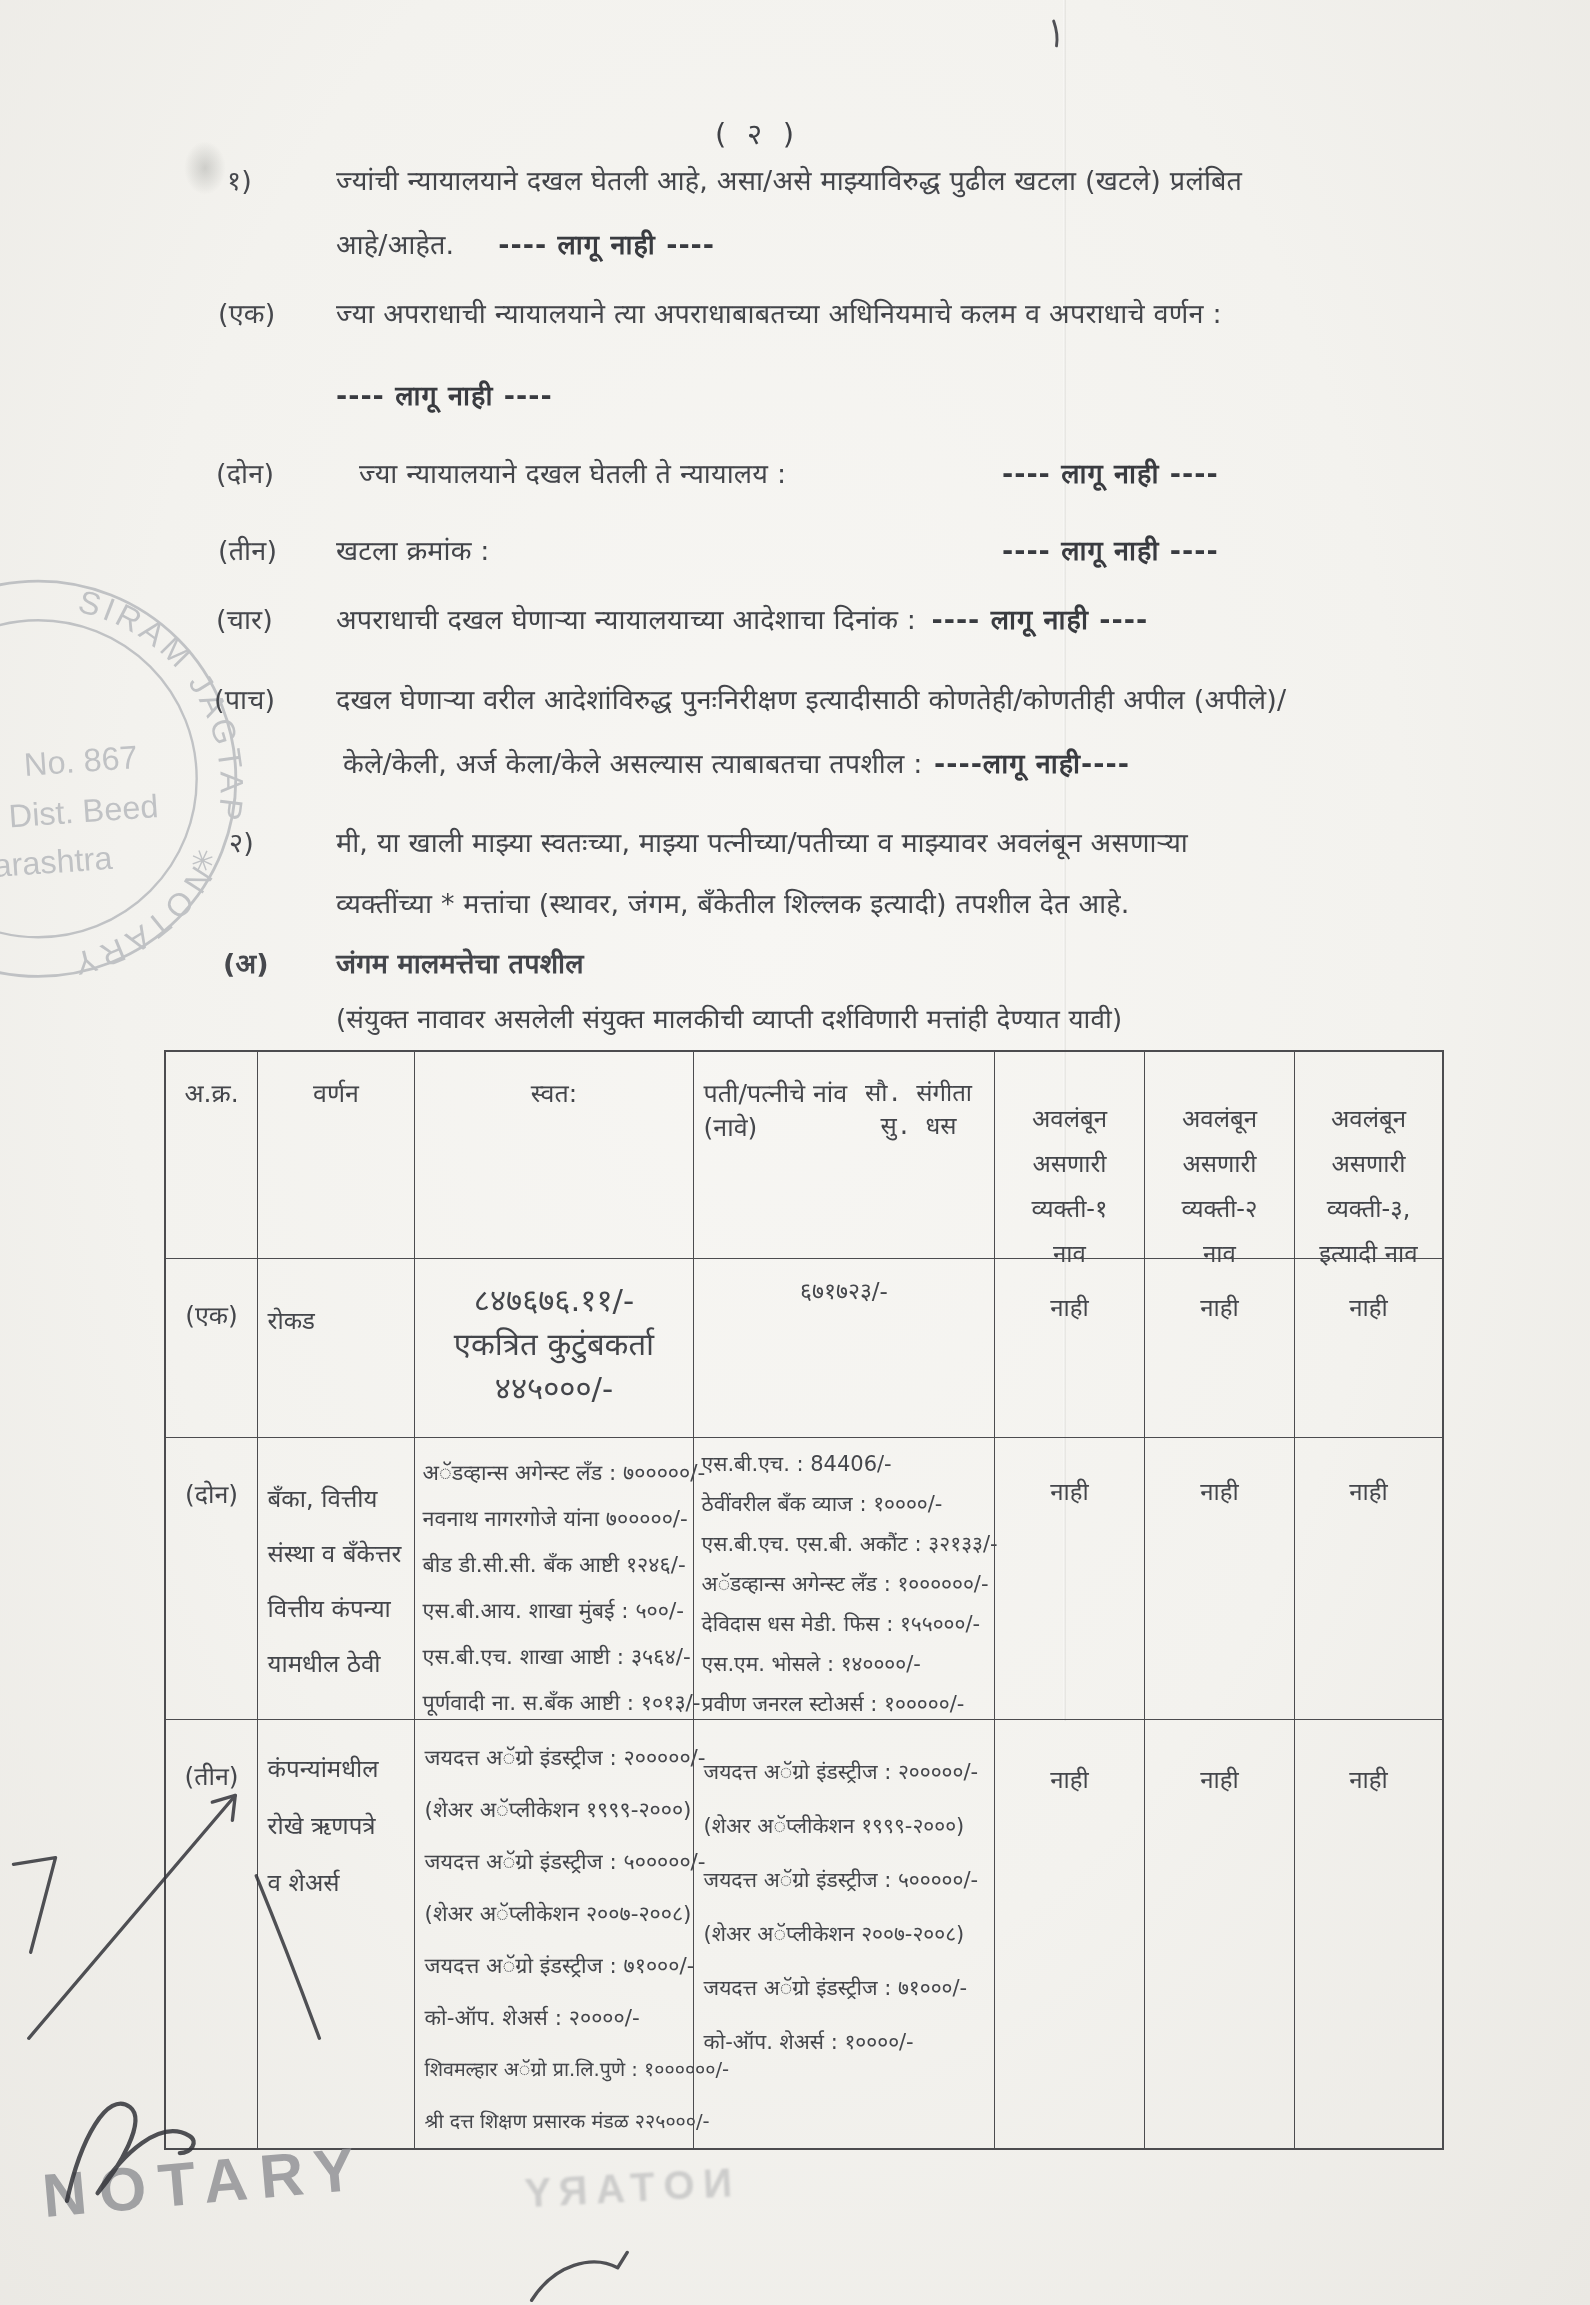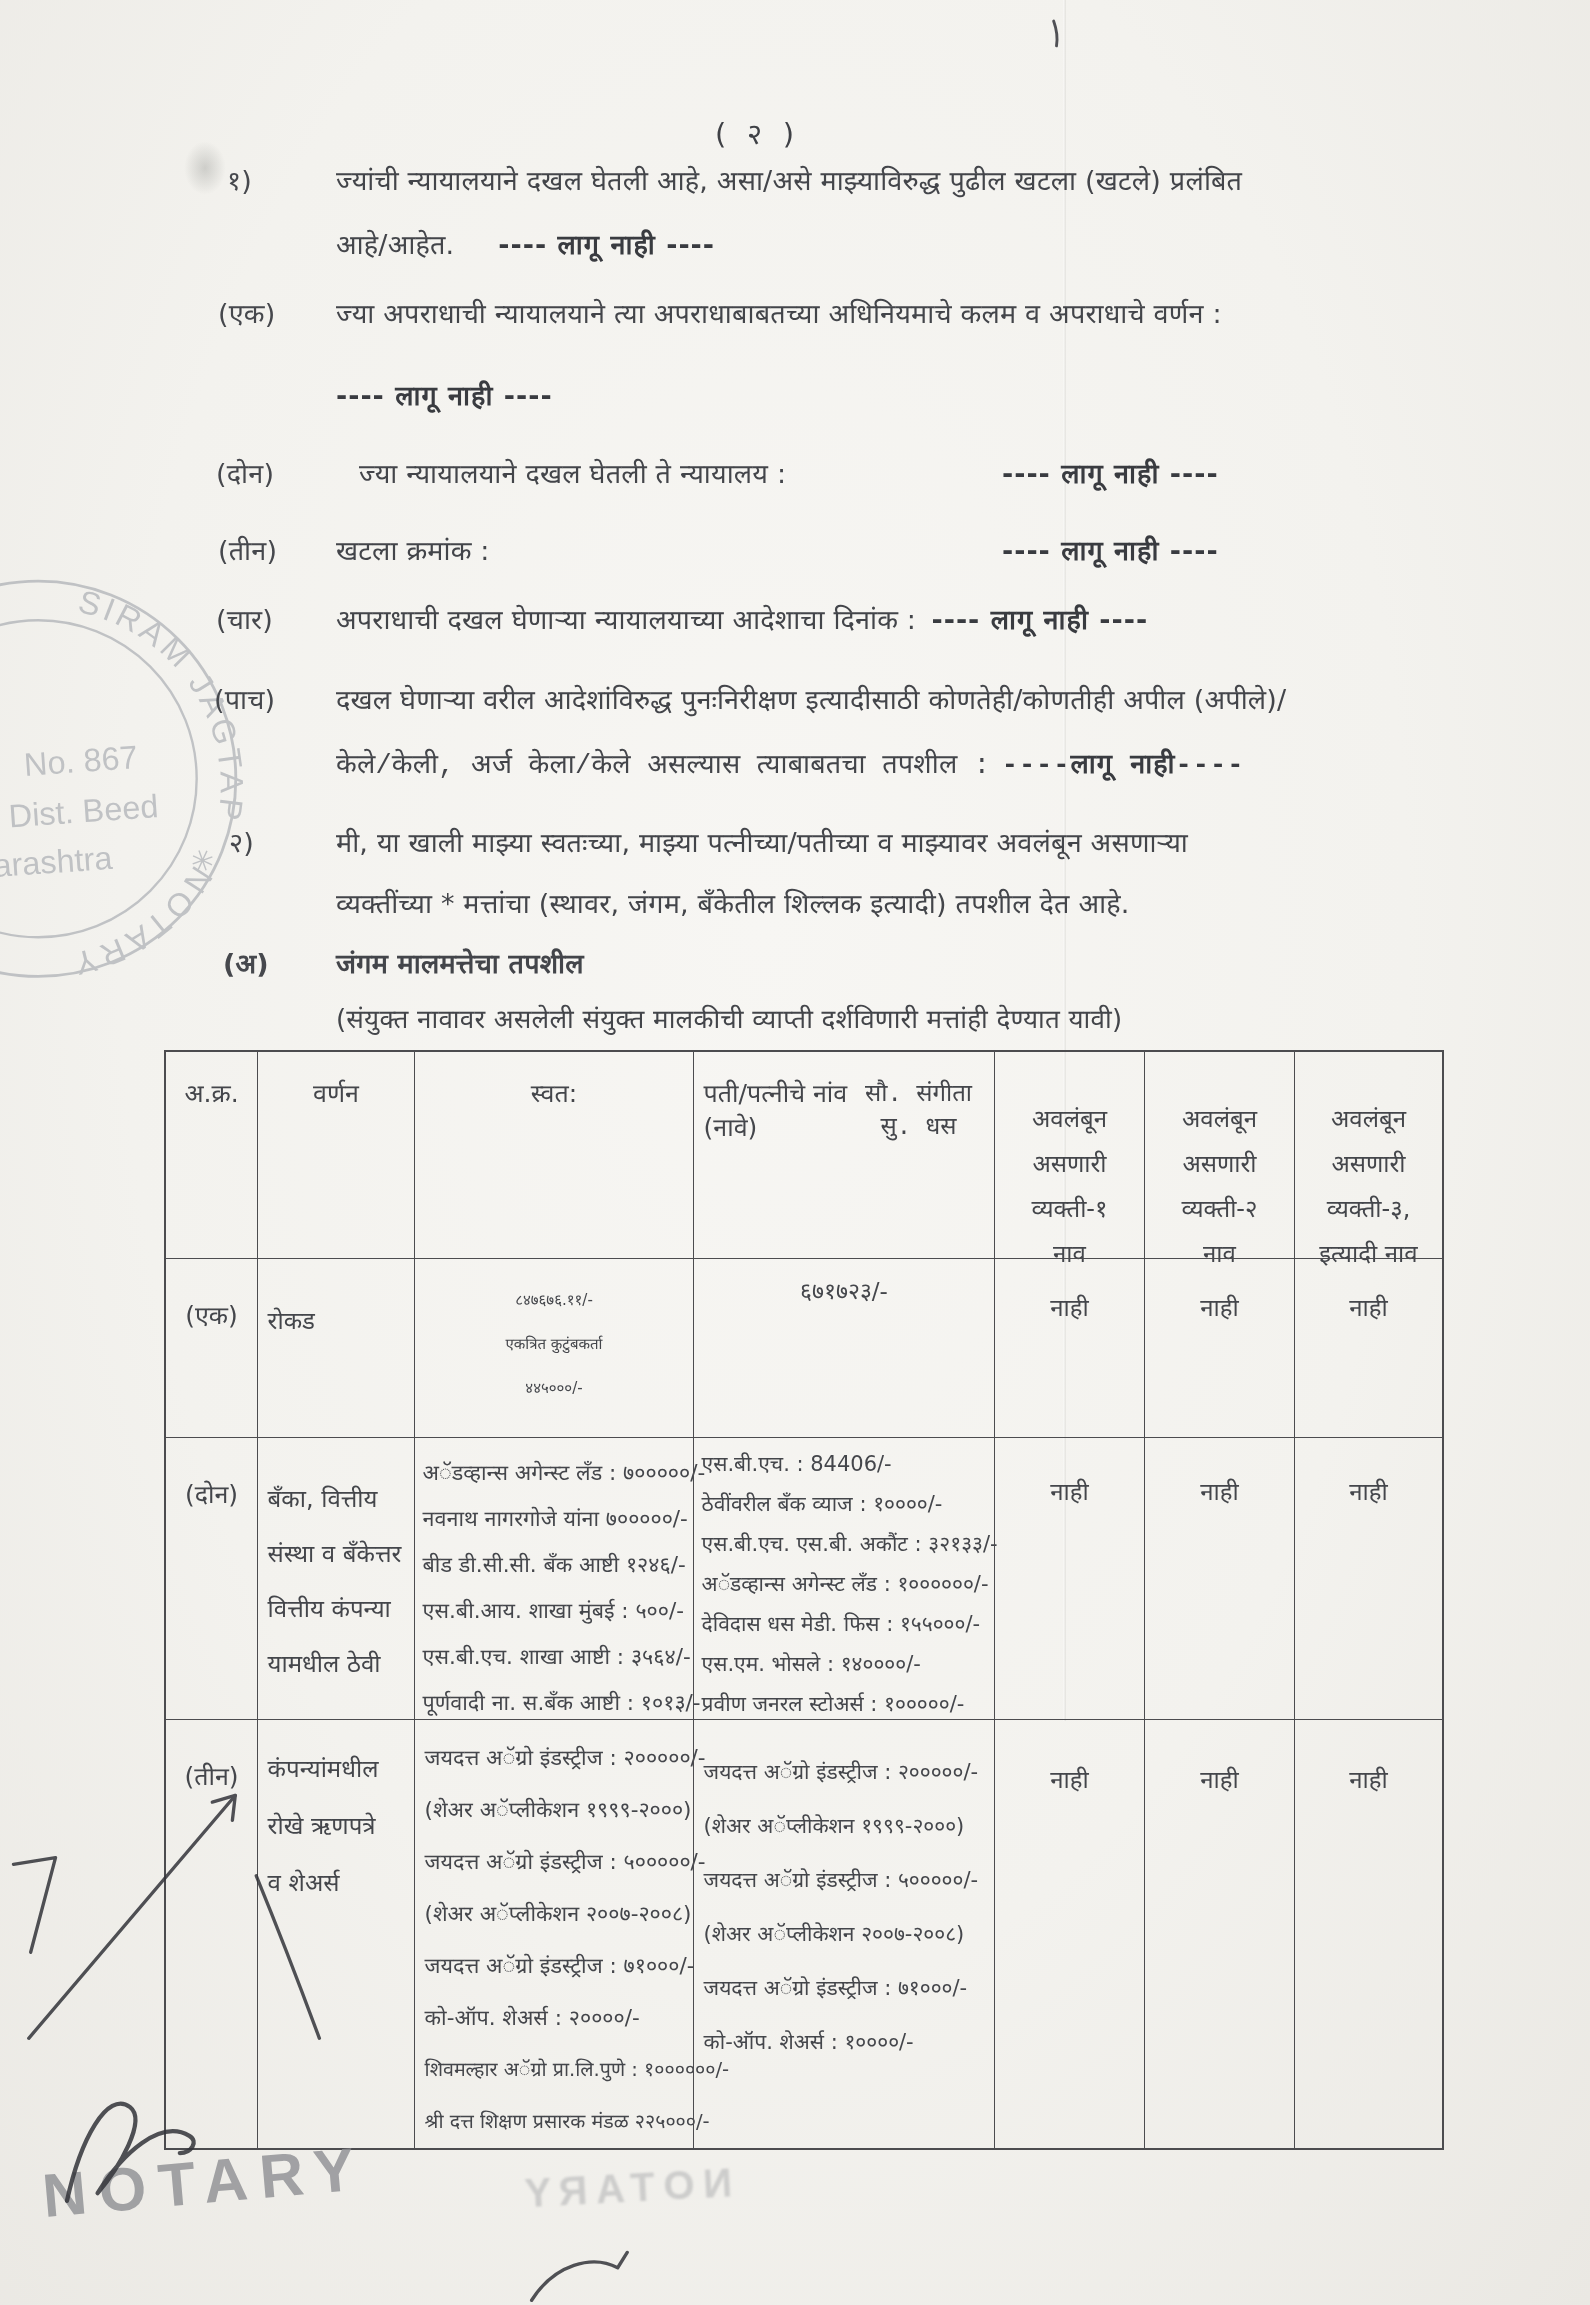--- a/index.html
+++ b/index.html
@@ -36,21 +36,21 @@
   }
   .cell.first-col{border-left:none;}
   .cell.first-row{border-top:none;}
   .cell .ln{white-space:nowrap;}
   .hdr{text-align:center;padding-top:23px;font-size:25px;}
   .hdr-multi{text-align:center;padding-top:45px;font-size:24px;line-height:45px;}
   .hdr-spouse{display:flex;flex-direction:row;justify-content:space-between;padding:23px 5.7px 11.5px 9.6px;font-size:25px;}
   .hdr-spouse .nm{text-align:center;font-size:24px;font-family:Liberation Mono, monospace;}
   .sr{ text-align:center;padding-top:38px;font-size:25px;}
   .desc{padding:34px 3.8px 0 9.6px;font-size:24px;line-height:55px;}
-  .vals-c{text-align:center;padding-top:19px;font-size:15px;line-height:44px;}
+  .vals-c{text-align:center;padding-top:19px;font-size:31px;line-height:44px;}
   .vals-c4{text-align:center;padding-top:9.6px;font-size:23px;line-height:44px;}
   .small3{padding:11.5px 1.9px 0 7.6px;font-size:21.5px;line-height:46px;}
   .small4{padding:5.7px 1.9px 0 7.6px;font-size:21px;line-height:40px;}
   .small3b{padding:11.5px 1.9px 0 9.6px;font-size:21.5px;line-height:52px;}
   .small4b{padding:25px 1.9px 0 9.6px;font-size:21px;line-height:54px;}
   .nahi{text-align:center;padding-top:36px;font-size:24px;}
   .tiny{font-size:19.6px;}
   
   .notary-stamp{
     position:absolute;left:42px;top:2147px;
@@ -126,21 +126,21 @@
   <div class="t" style="left:336px;top:531px;">खटला क्रमांक :</div>
   <div class="t ans" style="left:1002px;top:531px;">---- लागू नाही ----</div>
 
   <div class="t lbl" style="left:216px;top:600px;">(चार)</div>
   <div class="t" style="left:336px;top:600px;">
     <span>अपराधाची दखल घेणाऱ्या न्यायालयाच्या आदेशाचा दिनांक :</span><span class="ans-inline" style="margin-left:15.3px;">---- लागू नाही ----</span>
   </div>
 
   <div class="t lbl" style="left:214px;top:680px;">(पाच)</div>
   <div class="t" style="left:336px;top:680px;">दखल घेणाऱ्या वरील आदेशांविरुद्ध पुनःनिरीक्षण इत्यादीसाठी कोणतेही/कोणतीही अपील (अपीले)/</div>
-  <div class="t" style="left:336px;top:744px;font-family:Liberation Mono, monospace;">
+  <div class="t" style="left:343px;top:744px;">
     <span>केले/केली, अर्ज केला/केले असल्यास त्याबाबतचा तपशील :</span><span class="ans-inline" style="margin-left:11.5px;">----लागू नाही----</span>
   </div>
 
   <div class="t lbl" style="left:229px;top:823px;">२)</div>
   <div class="t" style="left:336px;top:823px;">मी, या खाली माझ्या स्वतःच्या, माझ्या पत्नीच्या/पतीच्या व माझ्यावर अवलंबून असणाऱ्या</div>
   <div class="t" style="left:336px;top:884px;">व्यक्तींच्या * मत्तांचा (स्थावर, जंगम, बँकेतील शिल्लक इत्यादी) तपशील देत आहे.</div>
 
   <div class="t lbl bold" style="left:223px;top:944px;">(अ)</div>
   <div class="t bold" style="left:336px;top:944px;">जंगम मालमत्तेचा तपशील</div>
   <div class="t" style="left:336px;top:1000px;font-size:26px;">(संयुक्त नावावर असलेली संयुक्त मालकीची व्याप्ती दर्शविणारी मत्तांही देण्यात यावी)</div>

